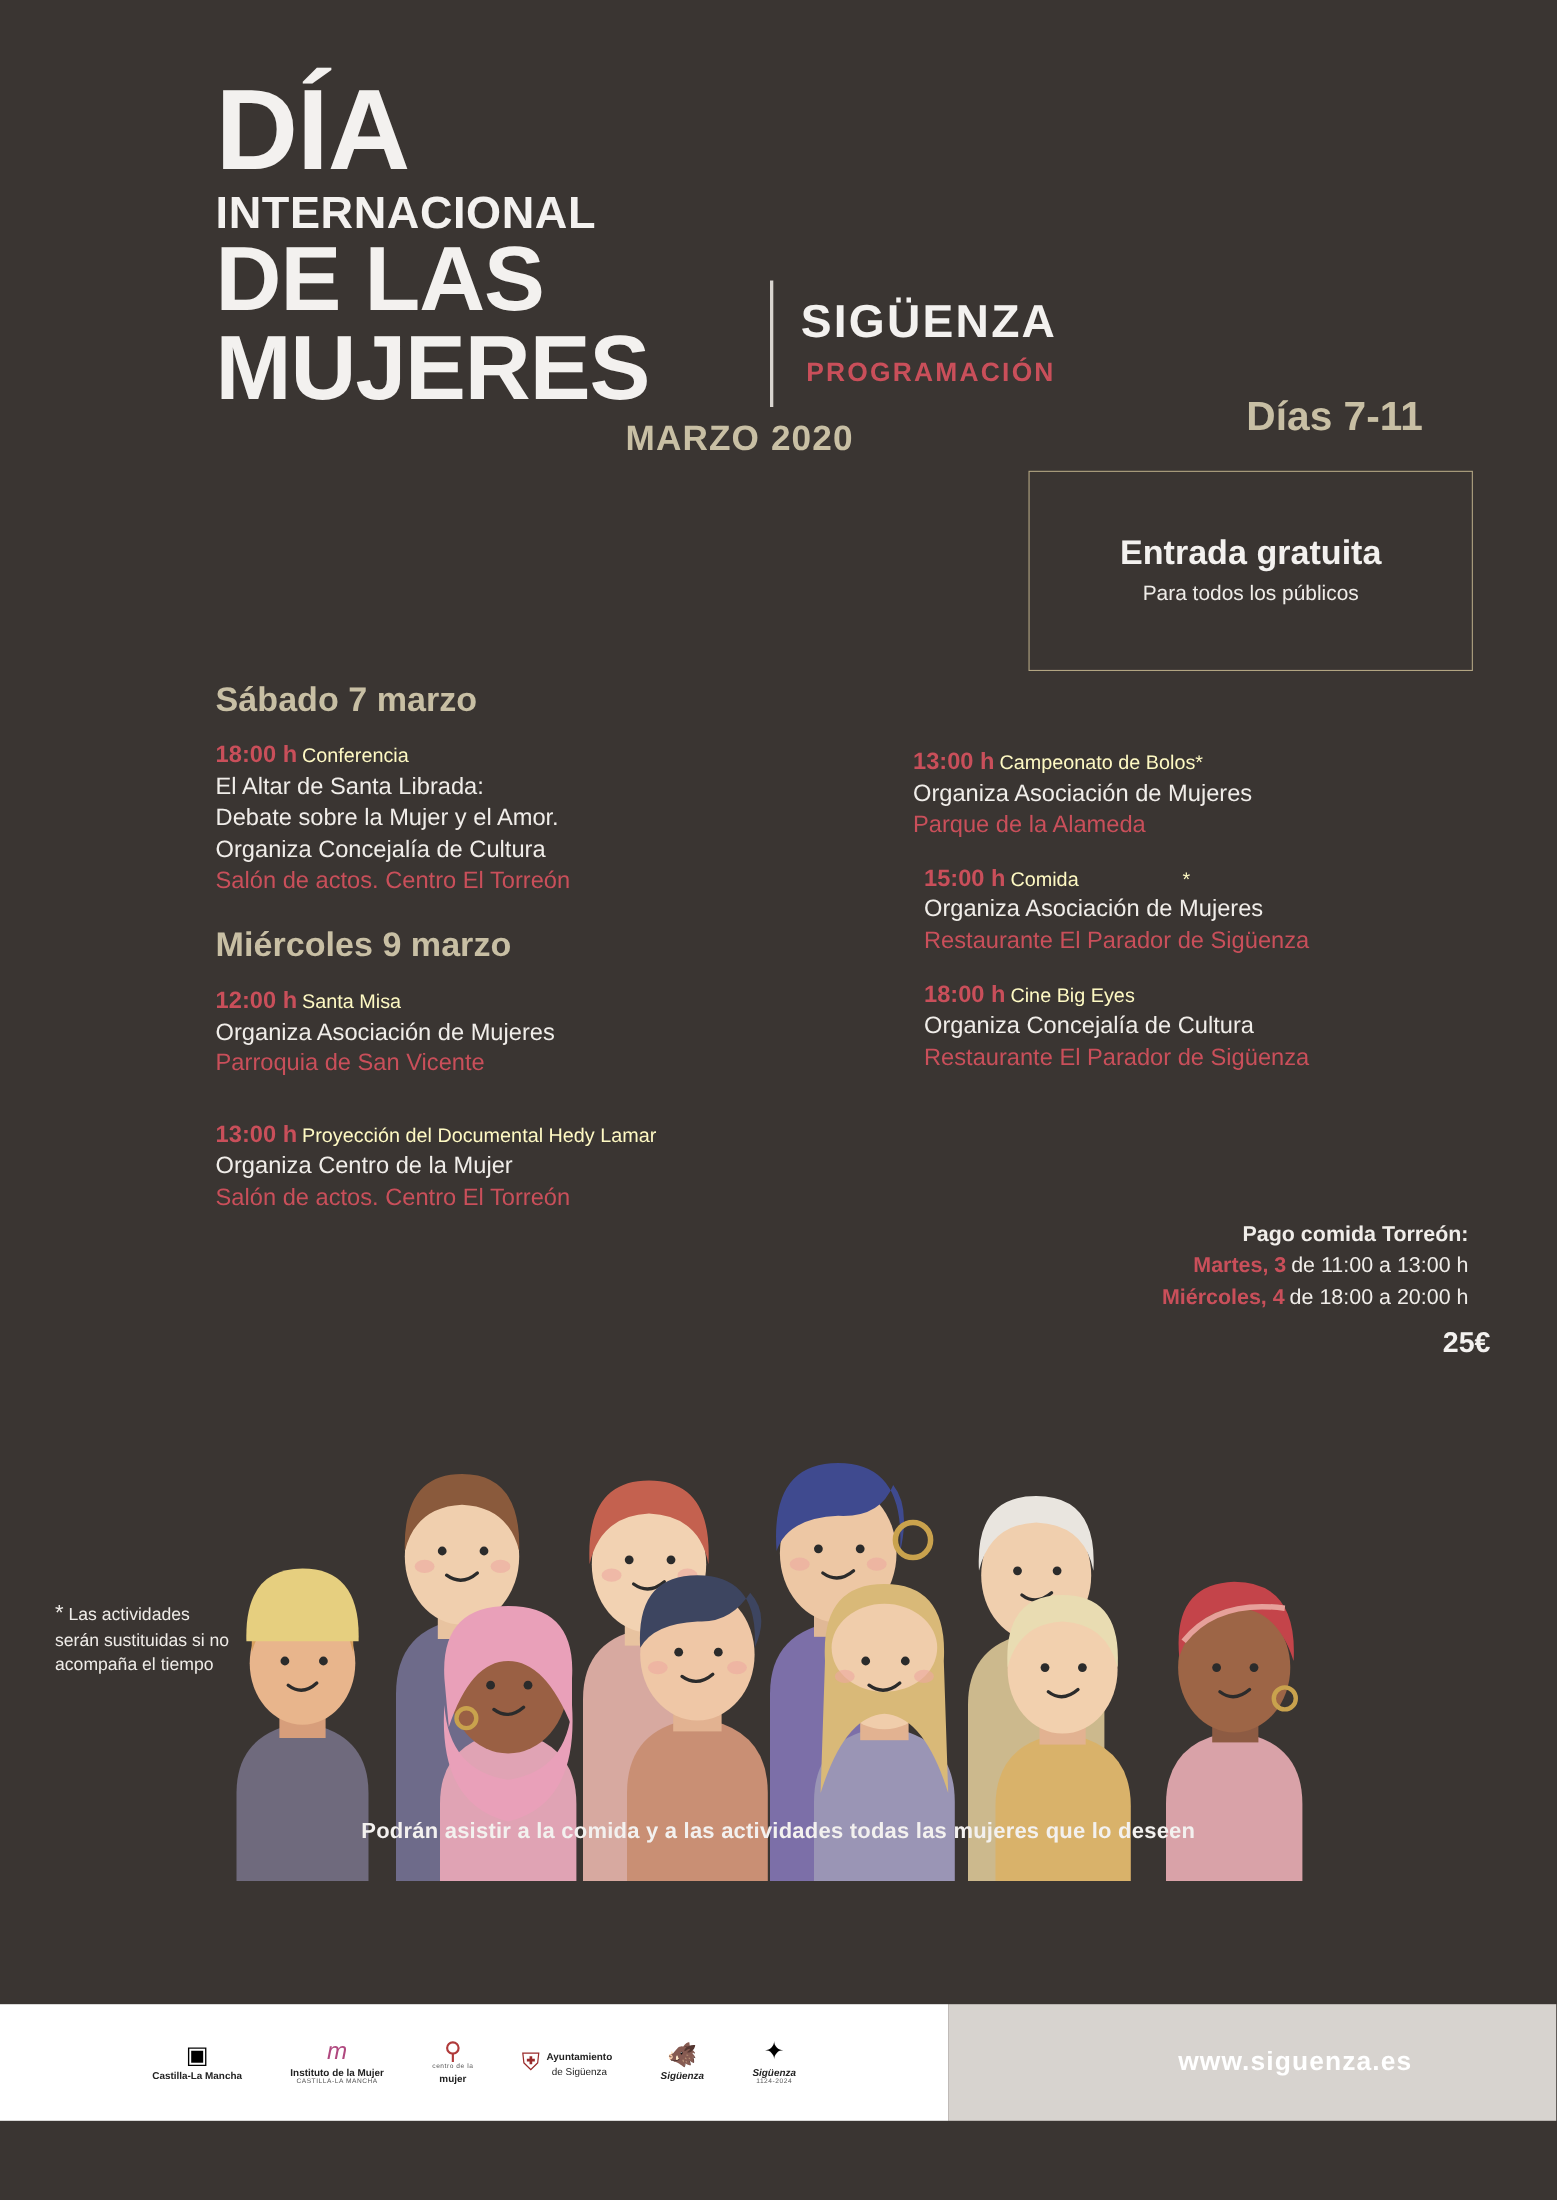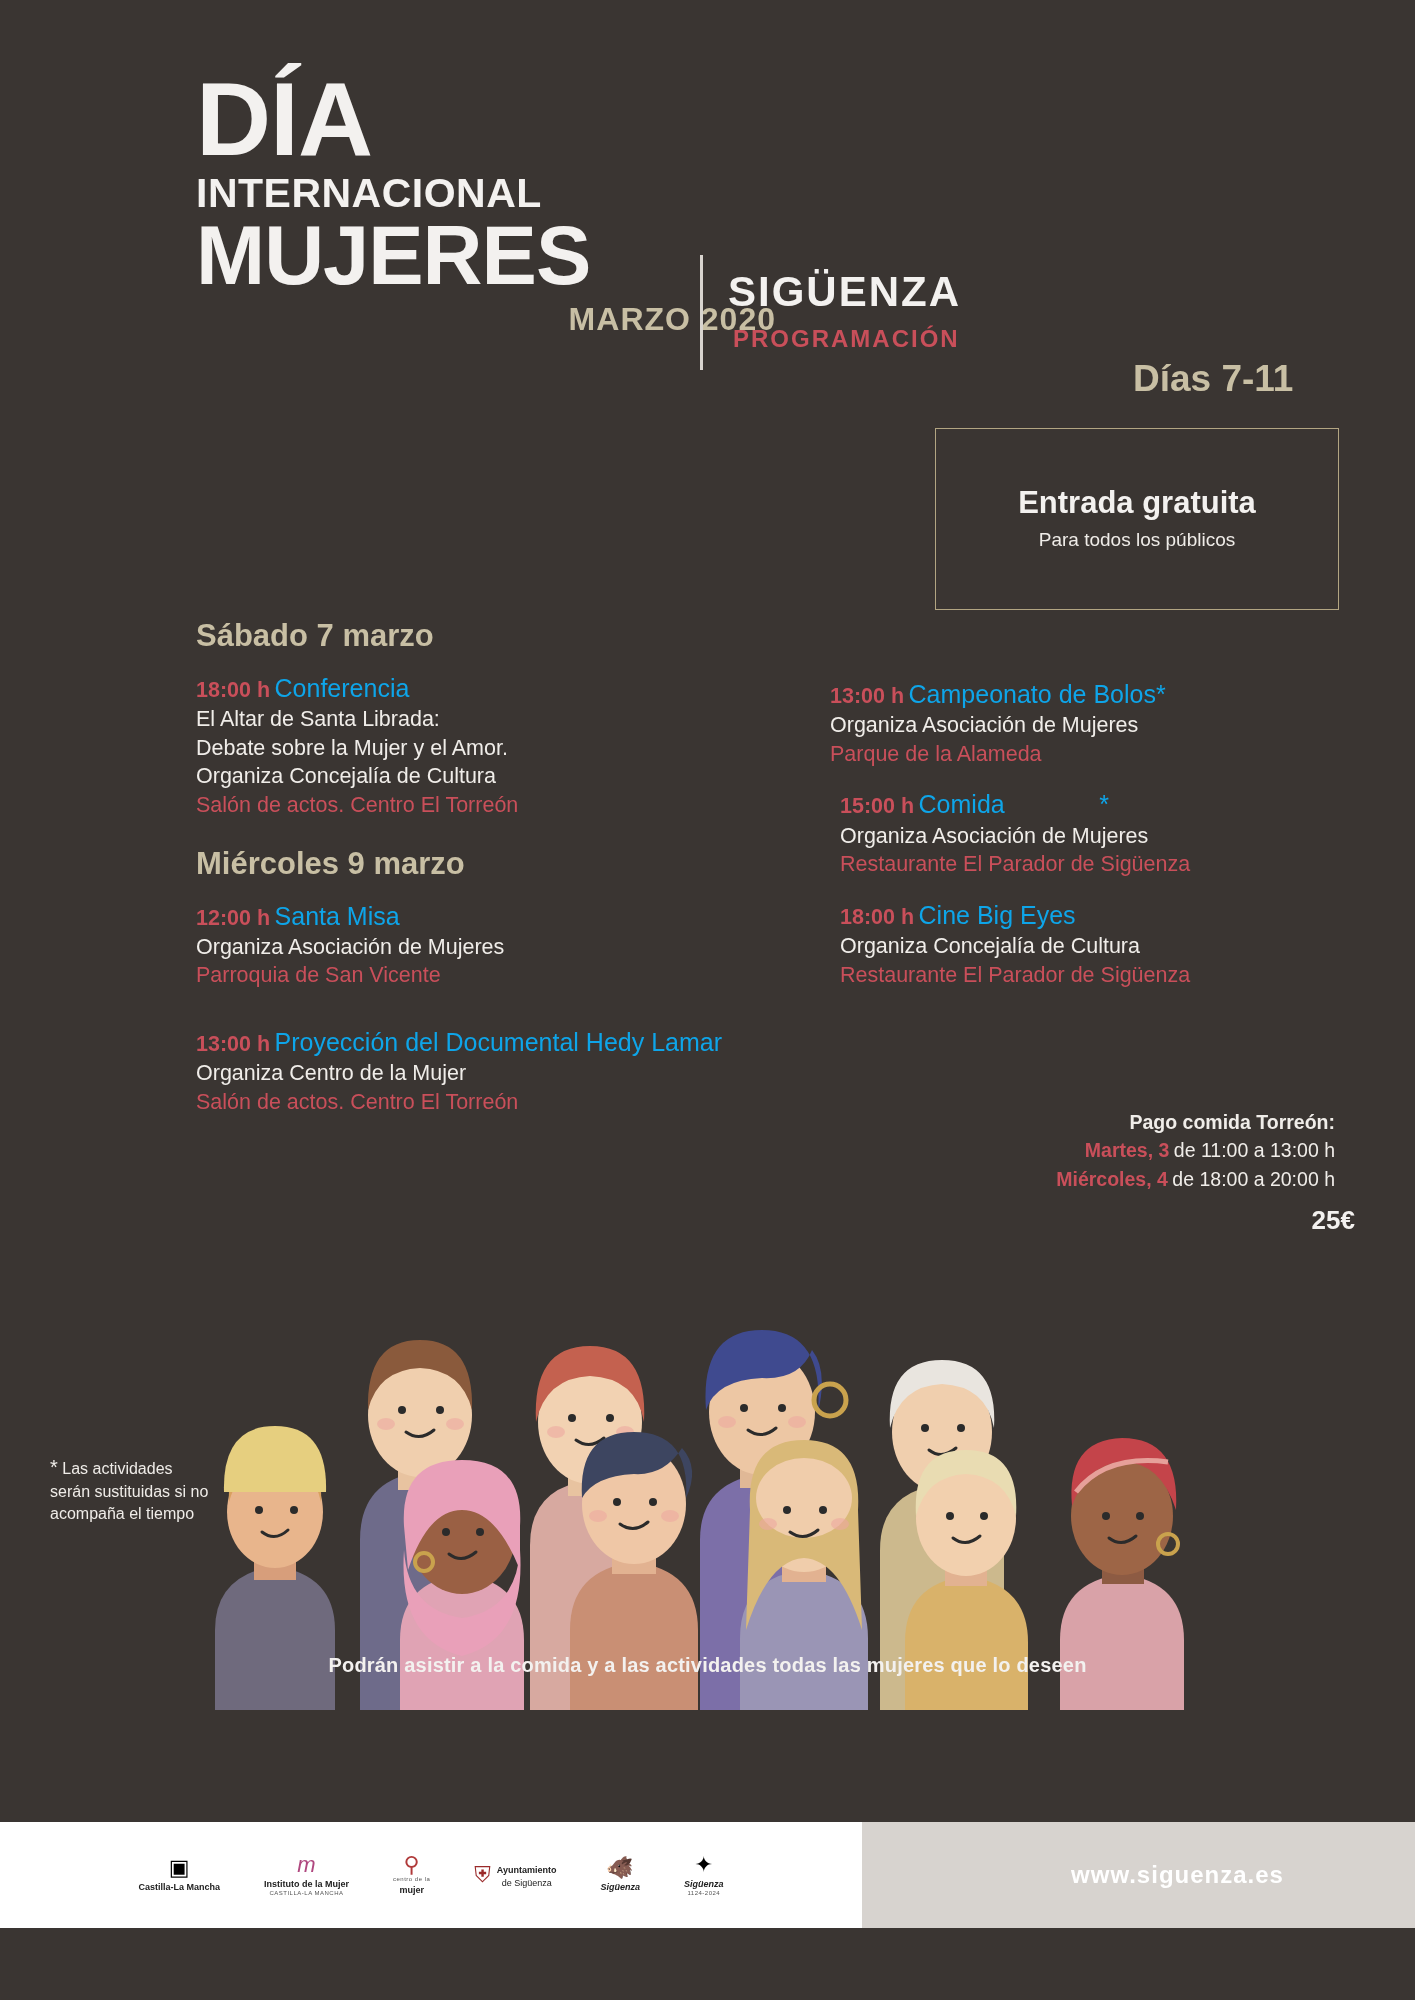--- a/index.html
+++ b/index.html
@@ -45,21 +45,21 @@
     position:absolute;left:935px;top:428px;width:402px;height:180px;
     border:1.5px solid #b2a582;
   }
   .entrada-t{color:#f3f1ef;font-size:31px;font-weight:bold;text-align:center;margin-top:56px;}
   .entrada-s{color:#efece8;font-size:19px;text-align:center;margin-top:8px;}
 
   
   .day-h{color:#c8bfa4;font-size:31px;font-weight:bold;}
   .ev{margin-bottom:20px;line-height:1.33;}
   .ev .time{color:#c94f5a;font-weight:bold;font-size:21.5px;margin-top:46px;}
-  .ev .what{color:#0ea5e9;font-size:25px;}
+  .ev .what{color:#fef9c3;font-size:18px;}
   .ev .line{color:#f0ede9;font-size:21.5px;display:block;}
   .ev .place{color:#c94f5a;font-size:21.5px;display:block;}
 
   .col-left{position:absolute;left:196px;top:618px;width:560px;}
   .col-right{position:absolute;left:830px;top:678px;width:520px;}
 
   .day2{margin-top:26px;}
 
   .pago{position:absolute;right:80px;top:1108px;text-align:right;line-height:1.45;}
   .pago .h{color:#f0ede9;font-size:19.5px;font-weight:bold;}
@@ -90,20 +90,21 @@
   .logo .mark{font-size:22px;line-height:1;}
 </style>
 </head>
 <body>
 
 <div class="poster">
 
   <div class="title-block">
     <div class="t-dia">DÍA</div>
     <div class="t-internacional">INTERNACIONAL</div>
+    <div class="t-delas">DE LAS</div>
     <div class="t-mujeres">MUJERES</div>
     <div class="t-marzo">MARZO 2020</div>
   </div>
 
   <div class="vdiv"></div>
   <div class="siguenza">SIGÜENZA</div>
   <div class="programacion">PROGRAMACIÓN</div>
   <div class="dias">Días 7-11</div>
 
   <div class="entrada-box">

